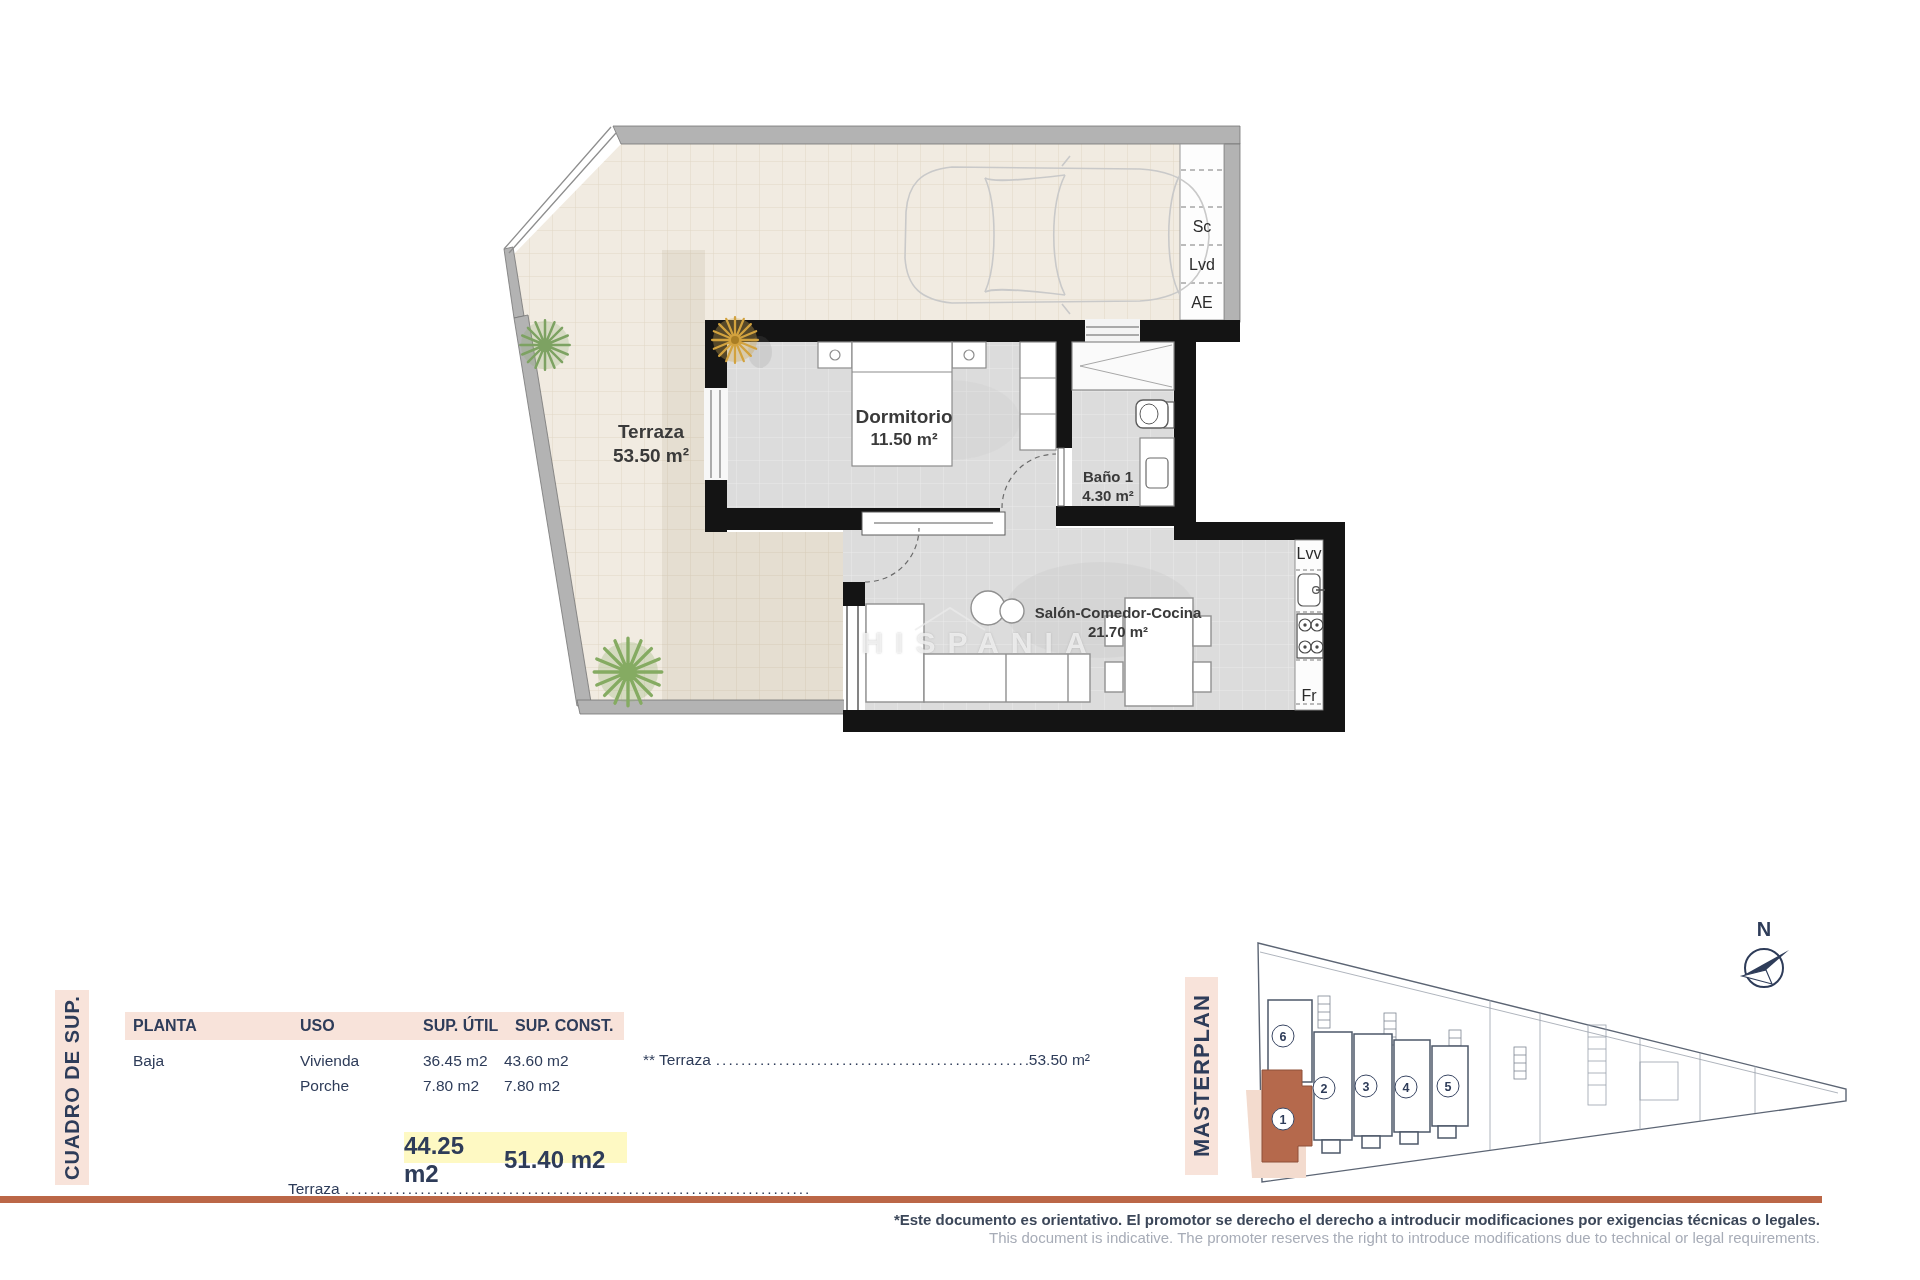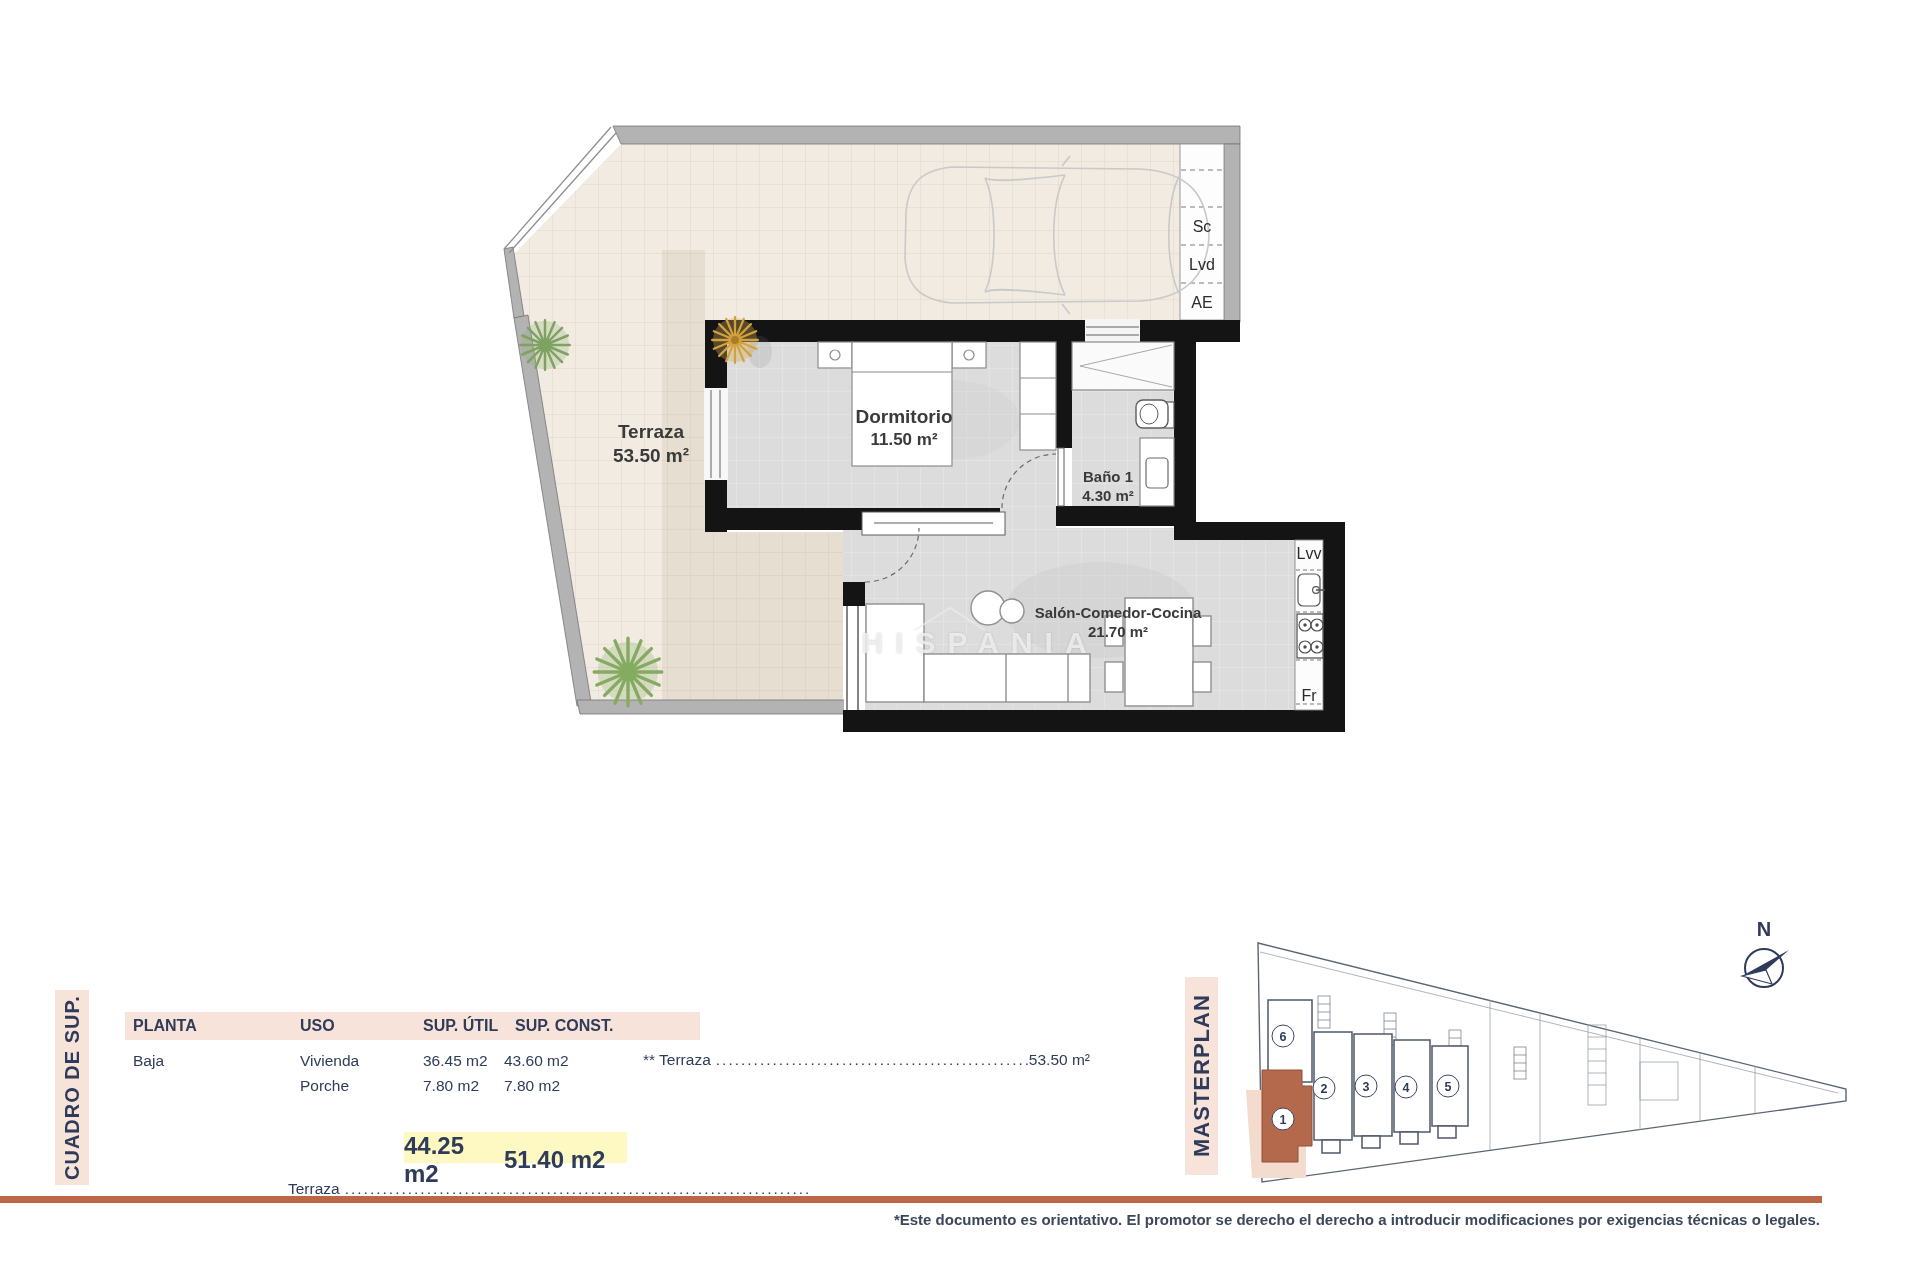--- a/index.html
+++ b/index.html
@@ -285,21 +285,21 @@
 <div class="overlay util-label" style="left:1202px;top:227px;">Sc</div>
 <div class="overlay util-label" style="left:1202px;top:265px;">Lvd</div>
 <div class="overlay util-label" style="left:1202px;top:303px;">AE</div>
 <div class="overlay util-label" style="left:1309px;top:554px;">Lvv</div>
 <div class="overlay util-label" style="left:1309px;top:696px;">Fr</div>
 
 <div class="overlay watermark" style="left:980px;top:643px;">HISPANIA</div>
 
 <div class="overlay vstrip" style="left:55px;top:990px;width:34px;height:195px;font-size:20px;">CUADRO DE SUP.</div>
 
-<div class="overlay tbl-header" style="left:125px;top:1012px;width:575px;height:28px;">
+<div class="overlay tbl-header" style="left:125px;top:1012px;width:499px;height:28px;">
   <span style="padding-left:8px">PLANTA</span>
   <span>USO</span>
   <span class="ta-r">SUP. ÚTIL</span>
   <span class="ta-r" style="padding-right:2px">SUP. CONST.</span>
 </div>
 
 <div class="overlay" style="left:125px;top:1048px;width:509px;">
   <div class="tbl-row">
     <span style="padding-left:8px">Baja</span>
     <span>Vivienda</span>
@@ -338,13 +338,14 @@
 <div class="ucircle" style="left:1406px;top:1087px;">4</div>
 <div class="ucircle" style="left:1448px;top:1086px;">5</div>
 <div class="ucircle" style="left:1283px;top:1036px;">6</div>
 
 <div class="compass-n" style="left:1764px;top:929px;">N</div>
 
 <div class="orange-rule"></div>
 
 <div class="footer">
   <div class="l1">*Este documento es orientativo. El promotor se derecho el derecho a introducir modificaciones por exigencias técnicas o legales.</div>
+  <div class="l2">This document is indicative. The promoter reserves the right to introduce modifications due to technical or legal requirements.</div>
 </div>
 
 </body></html>

